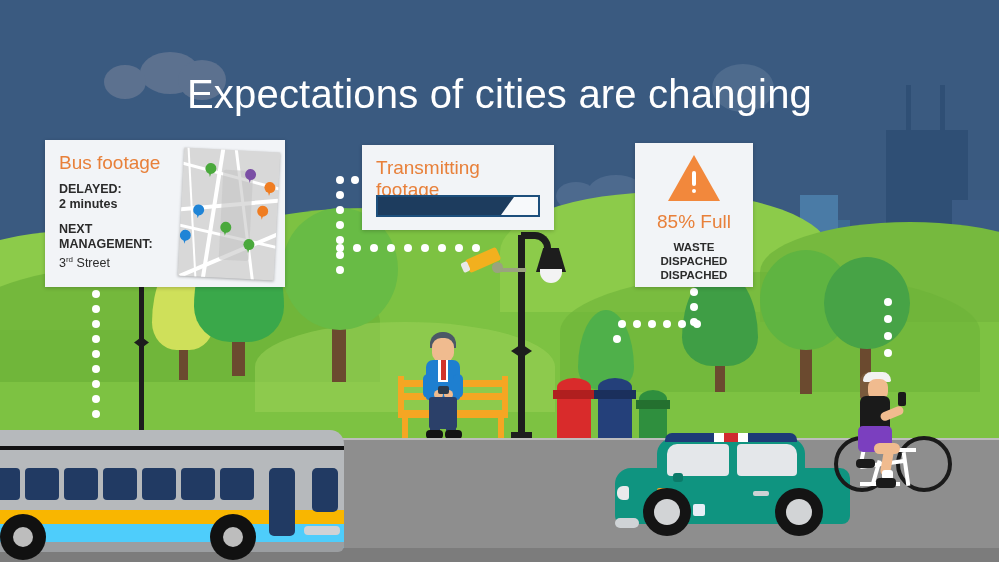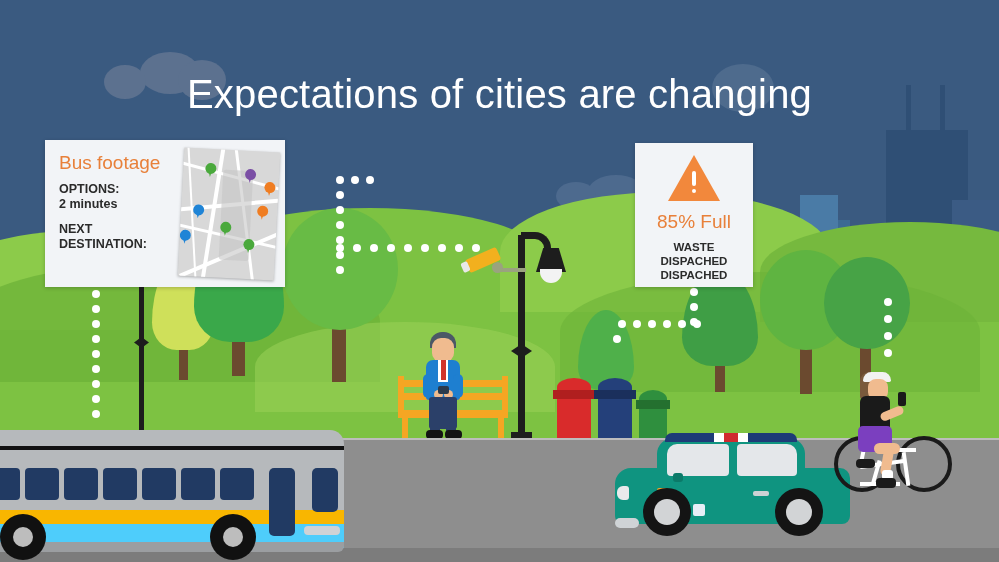--- a/index.html
+++ b/index.html
@@ -461,23 +461,26 @@
         <i></i>
       </div>
     <div class="bus-wheel" style="left:218px;">
         <i></i>
       </div>
     <div style="position:absolute;left:312px;top:96px;width:36px;height:9px;background:#cfd2d5;border-radius:4px;"></div>
   </div>
 
   <div class="card" id="bus-card">
     <div class="card-title">Bus footage</div>
-    <div class="lbl">OPTIONS:</div>
+    <div class="lbl">DELAYED:</div>
     <div class="val" style="margin-bottom:10px;font-weight:bold;">2 minutes</div>
-    <div class="lbl" style="width:108px;">NEXT DESTINATION:</div>
+    <div class="lbl" style="width:108px;">NEXT MANAGEMENT:</div>
+    <div class="val">
+      <span>3</span><sup style="font-size:8px;">rd</sup><span> Street</span>
+    </div>
 
     <div class="mapbox">
       <div class="mroad" style="left:-10px;top:26px;width:130px;height:3px;transform:rotate(12deg);"></div>
       <div class="mroad" style="left:-10px;top:52px;width:130px;height:4px;transform:rotate(-8deg);"></div>
       <div class="mroad" style="left:-10px;top:86px;width:130px;height:3px;transform:rotate(10deg);"></div>
       <div class="mroad" style="left:30px;top:-10px;width:4px;height:150px;transform:rotate(6deg);"></div>
       <div class="mroad" style="left:62px;top:-10px;width:3px;height:150px;transform:rotate(-10deg);"></div>
       <div class="mroad" style="left:10px;top:-10px;width:2px;height:150px;transform:rotate(-6deg);"></div>
       <div class="mroad" style="left:-4px;top:100px;width:120px;height:4px;transform:rotate(-26deg);"></div>
       <div style="position:absolute;left:40px;top:20px;width:30px;height:90px;background:#c7c7c7;opacity:.6;border-radius:3px;"></div>
@@ -509,20 +512,26 @@
           <i style="background:#4aa93c;"></i>
           <b></b>
         </div>
       <div class="pin" style="left:64px; top:88px; color:#4aa93c;">
           <i style="background:#4aa93c;"></i>
           <b></b>
         </div>
     </div>
   </div>
 
+  <div class="card" id="trans-card">
+    <div class="card-title" style="width:150px;">Transmitting footage</div>
+    <div class="progress-outer">
+      <div class="progress-fill" style="width:85%;"></div>
+    </div>
+  </div>
 
   <div class="card" id="waste-card">
     <div class="warn-tri"></div>
     <div class="waste-pct">85% Full</div>
     <div class="waste-sub">WASTE</div>
     <div class="waste-sub" style="margin-top:0;">DISPACHED</div>
     <div class="waste-sub" style="margin-top:0;">DISPACHED</div>
   </div>
 
 

